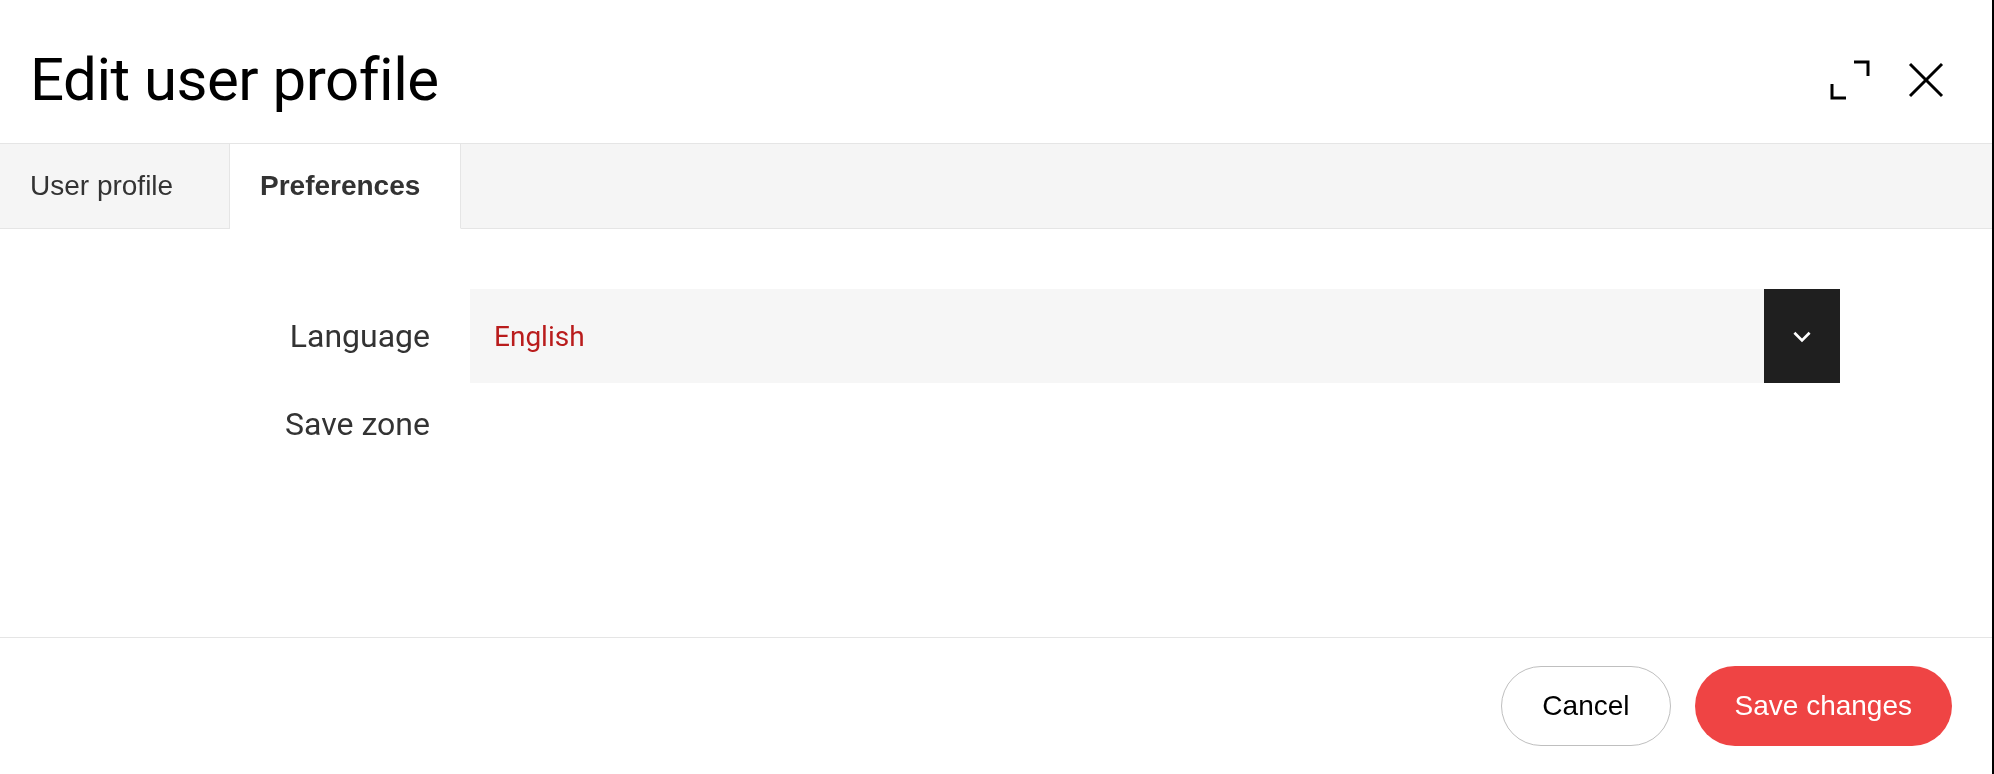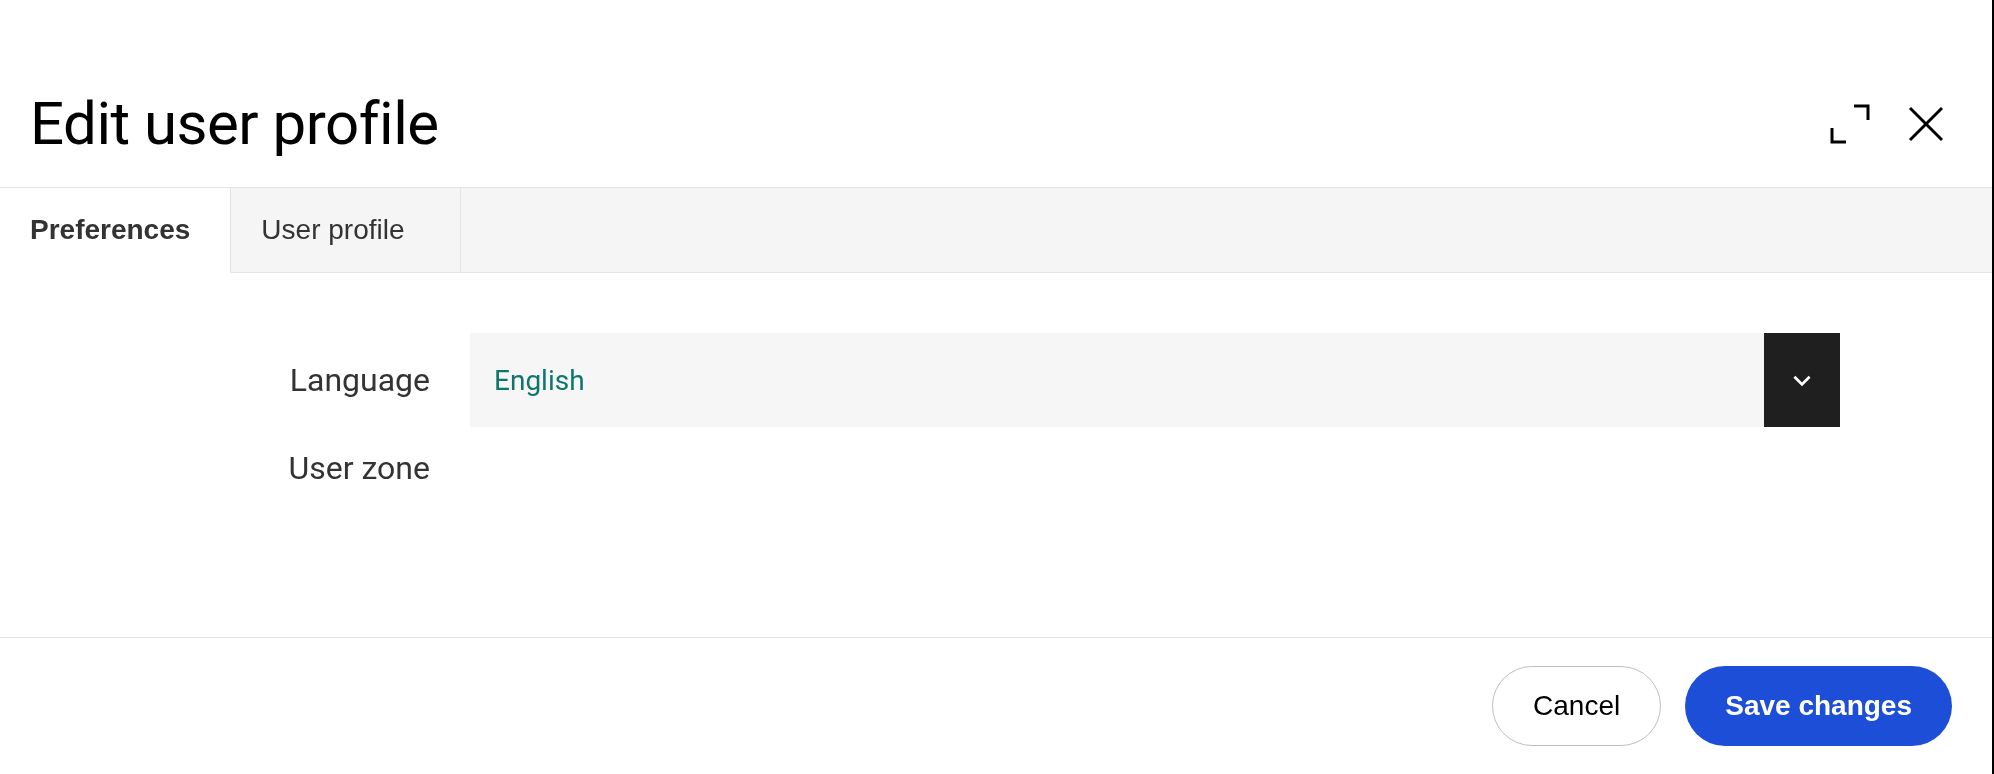--- a/index.html
+++ b/index.html
@@ -20,21 +20,20 @@
       height: 100%;
       display: flex;
       flex-direction: column;
       border-right: 2px solid #000;
     }
     .modal-header {
       display: flex;
       align-items: center;
       justify-content: space-between;
       padding: 44px 40px 28px 30px;
-      margin-top: 44px;
     }
     .modal-title {
       font-size: 60px;
       font-weight: 400;
       letter-spacing: -0.5px;
     }
     .header-actions {
       display: flex;
       align-items: center;
       gap: 24px;
@@ -94,21 +93,21 @@
       height: 94px;
       background: #f6f6f6;
       align-items: stretch;
     }
     .select-value {
       flex: 1;
       display: flex;
       align-items: center;
       padding-left: 24px;
       font-size: 28px;
-      color: #0f766e;
+      color: #b91c1c;
     }
     .select-btn {
       width: 76px;
       background: #1f1f1f;
       border: none;
       display: flex;
       align-items: center;
       justify-content: center;
       cursor: pointer;
     }
@@ -126,23 +125,23 @@
       padding: 0 40px;
       cursor: pointer;
       border: none;
     }
     .btn-cancel {
       background: #fff;
       border: 1.5px solid #bfbfbf;
       color: #000;
     }
     .btn-save {
-      background: #1d4ed8;
+      background: #ef4444;
       color: #fff;
-      font-weight: 700;
+      font-weight: 400;
     }
   </style>
 </head>
 <body>
 
 <div class="modal">
   <div class="modal-header">
     <h1 class="modal-title">Edit user profile</h1>
     <div class="header-actions">
       <button class="icon-btn">
@@ -154,39 +153,39 @@
       <button class="icon-btn">
         <svg width="44" height="44" viewBox="0 0 44 44" fill="none" stroke="#000" stroke-width="3">
           <line x1="6" y1="6" x2="38" y2="38"></line>
           <line x1="38" y1="6" x2="6" y2="38"></line>
         </svg>
       </button>
     </div>
   </div>
 
   <div class="tabs">
+    <button class="tab">User profile</button>
     <button class="tab active">Preferences</button>
-    <button class="tab">User profile</button>
   </div>
 
   <div class="content">
     <div class="form-row">
       <div class="form-label">Language</div>
       <div class="select-wrap">
         <div class="select-value">English</div>
         <button class="select-btn">
           <svg width="26" height="26" viewBox="0 0 24 24" fill="none" stroke="#fff" stroke-width="2.5">
             <polyline points="5,9 12,16 19,9"></polyline>
           </svg>
         </button>
       </div>
     </div>
 
     <div class="form-row">
-      <div class="form-label">User zone</div>
+      <div class="form-label">Save zone</div>
     </div>
   </div>
 
   <div class="footer">
     <button class="btn btn-cancel">Cancel</button>
     <button class="btn btn-save">Save changes</button>
   </div>
 </div>
 
 </body></html>

